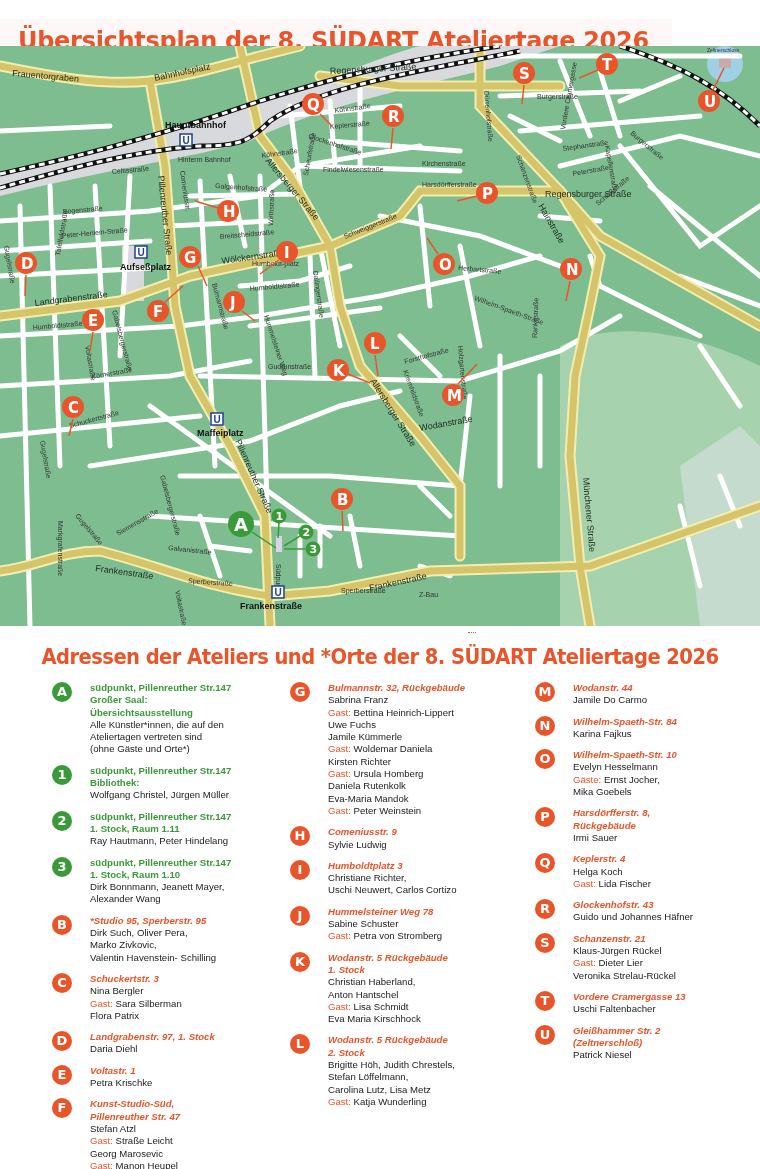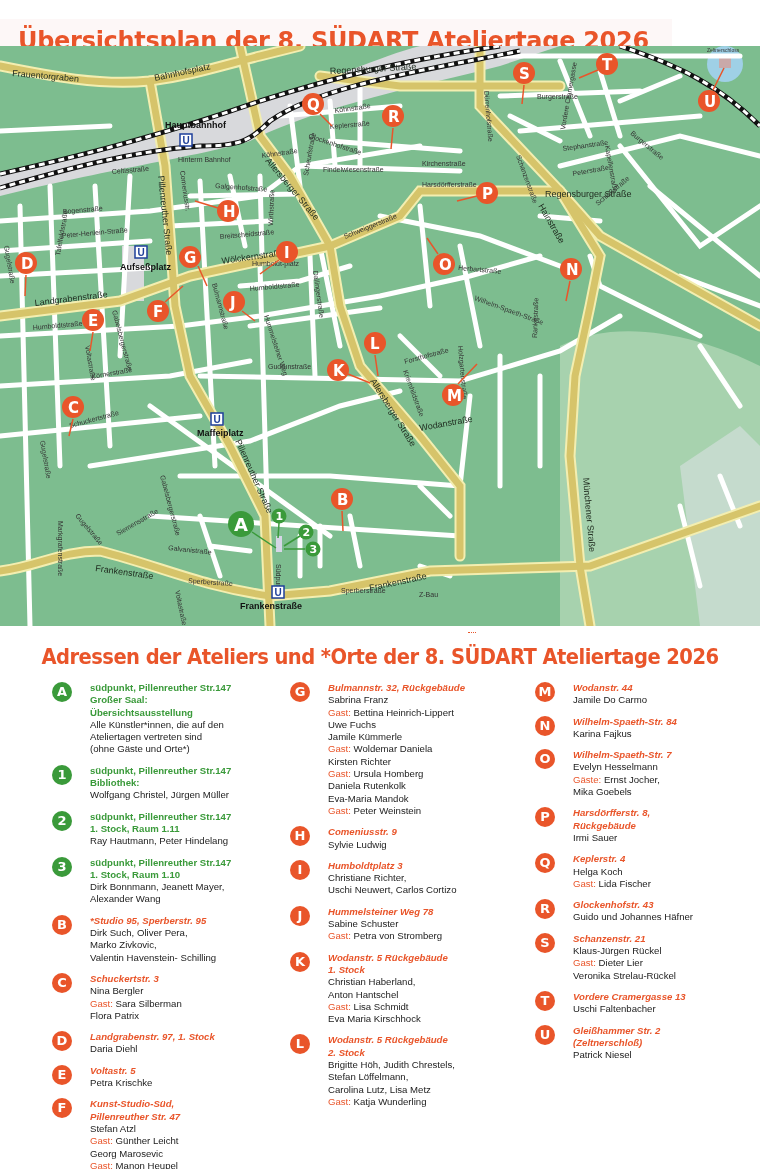--- a/index.html
+++ b/index.html
@@ -410,29 +410,29 @@
       <span class="line"><span class="gast">Gast:</span><span> Sara Silberman</span></span>
       <span class="line"><span> Flora Patrix</span></span>
     </div>
     <div class="entry">
       <div class="badge orange">D</div>
       <span class="line addr orange">Landgrabenstr. 97, 1. Stock</span>
       <span class="line"><span>Daria Diehl</span></span>
     </div>
     <div class="entry">
       <div class="badge orange">E</div>
-      <span class="line addr orange">Voltastr. 5</span>
+      <span class="line addr orange">Voltastr. 1</span>
       <span class="line"><span>Petra Krischke</span></span>
     </div>
     <div class="entry">
       <div class="badge orange">F</div>
       <span class="line addr orange">Kunst-Studio-Süd,</span>
       <span class="line addr orange">Pillenreuther Str. 47</span>
       <span class="line"><span>Stefan Atzl</span></span>
-      <span class="line"><span class="gast">Gast:</span><span> Günther Leicht</span></span>
+      <span class="line"><span class="gast">Gast:</span><span> Straße Leicht</span></span>
       <span class="line"><span>Georg Marosevic</span></span>
       <span class="line"><span class="gast">Gast:</span><span> Manon Heupel</span></span>
     </div>
   </div>
 <div class="legend-col" id="col1" style="left:288px;">
     <div class="entry">
       <div class="badge orange">G</div>
       <span class="line addr orange">Bulmannstr. 32, Rückgebäude</span>
       <span class="line"><span>Sabrina Franz</span></span>
       <span class="line"><span class="gast">Gast:</span><span> Bettina Heinrich-Lippert</span></span>
@@ -487,21 +487,21 @@
       <span class="line addr orange">Wodanstr. 44</span>
       <span class="line"><span>Jamile Do Carmo</span></span>
     </div>
     <div class="entry">
       <div class="badge orange">N</div>
       <span class="line addr orange">Wilhelm-Spaeth-Str. 84</span>
       <span class="line"><span>Karina Fajkus</span></span>
     </div>
     <div class="entry">
       <div class="badge orange">O</div>
-      <span class="line addr orange">Wilhelm-Spaeth-Str. 7</span>
+      <span class="line addr orange">Wilhelm-Spaeth-Str. 10</span>
       <span class="line"><span>Evelyn Hesselmann</span></span>
       <span class="line"><span class="gast">Gäste:</span><span> Ernst Jocher,</span></span>
       <span class="line"><span>Mika Goebels</span></span>
     </div>
     <div class="entry">
       <div class="badge orange">P</div>
       <span class="line addr orange">Harsdörfferstr. 8,</span>
       <span class="line addr orange">Rückgebäude</span>
       <span class="line"><span>Irmi Sauer</span></span>
     </div>

